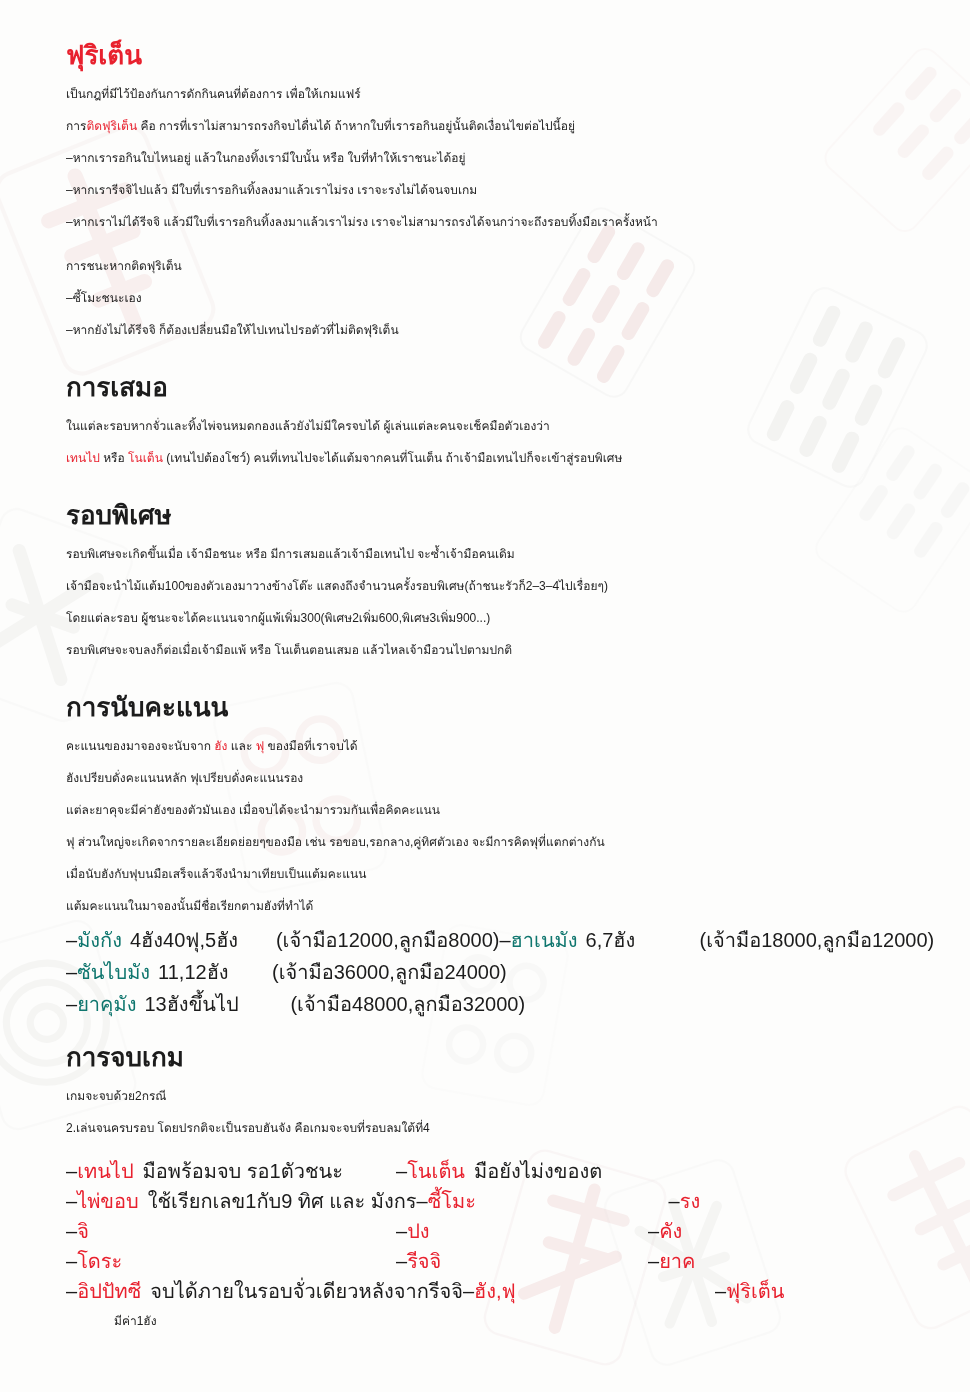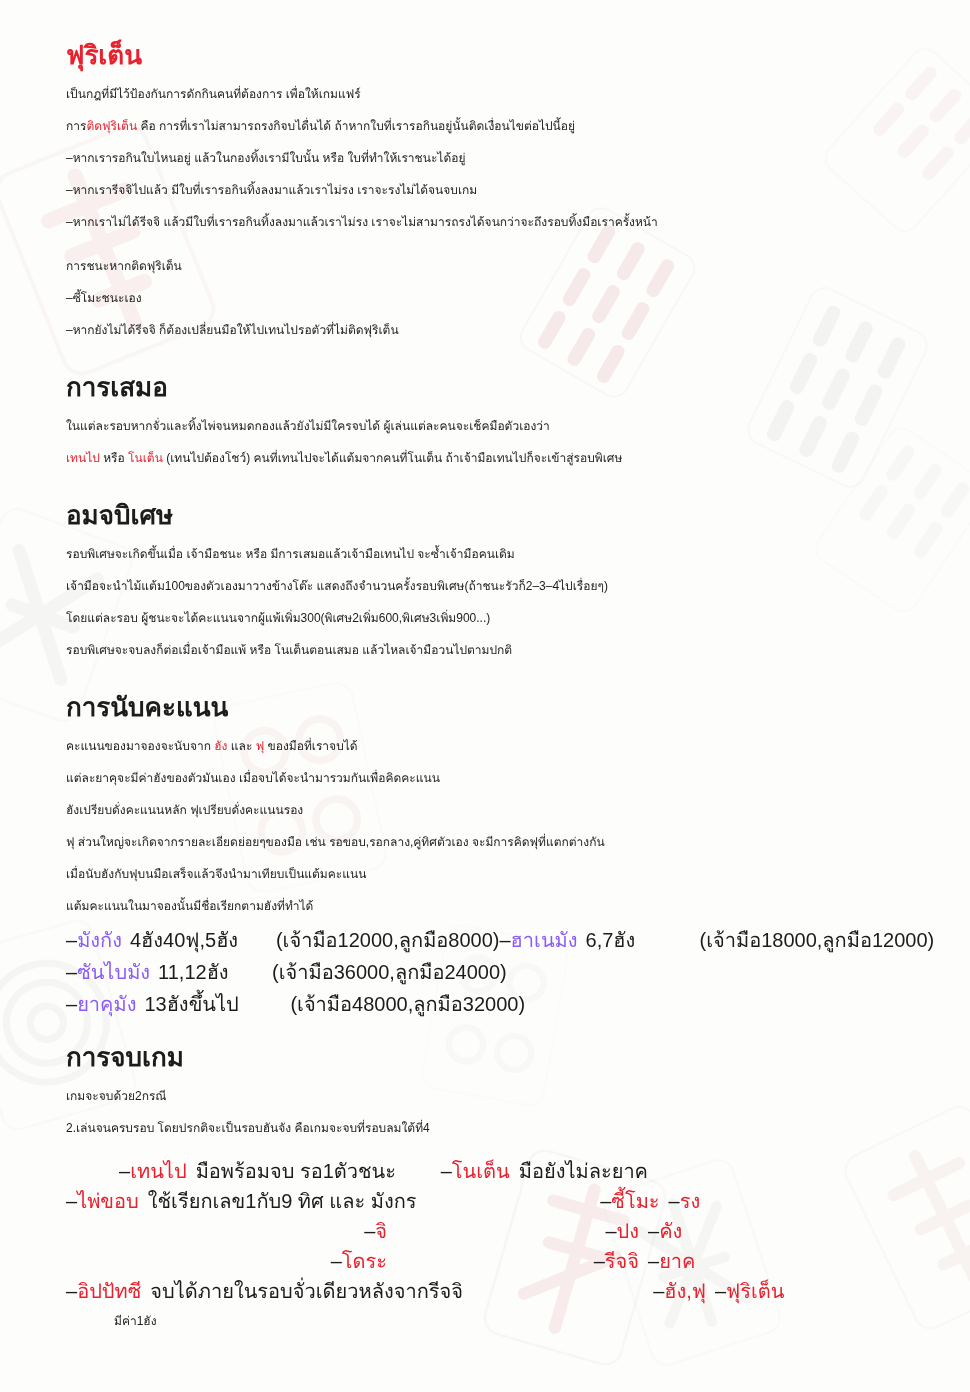--- a/index.html
+++ b/index.html
@@ -20,26 +20,26 @@
   section{margin:0;}
   section.mt-sm{margin-top:12px;}
   section.mt-md{margin-top:24px;}
   section.mt-lg{margin-top:20px;}
   
   .score-grid{margin-top:2px;}
   .score-row{display:flex;}
   .score-cell{font-size:20px;line-height:32px;white-space:nowrap;}
   .score-cell.c0{flex:0 0 420px;}
   .score-cell .dash{color:#1c1c1c;}
-  .score-cell .term{color:#8b5cf6;margin-right:8px;}
+  .score-cell .term{color:#0f766e;margin-right:8px;}
   .score-cell .han{display:inline-block;margin-right:6px;}
   .score-cell.c0 .han{min-width:140px;}
   .score-cell.c1 .han{min-width:108px;}
   
-  .v-grid{margin-top:4px;text-align:right;}
+  .v-grid{margin-top:4px;}
   .v-row{display:flex;}
   .v-cell{font-size:20px;line-height:30px;white-space:nowrap;}
   .v-cell.c0{flex:0 0 330px;}
   .v-cell.c1{flex:0 0 252px;}
   .v-cell .term{color:#e8212e;margin-right:9px;}
   .cont{margin-left:48px;line-height:30px;}
 </style>
 </head>
 <body>
 
@@ -187,35 +187,35 @@
 
   <section class="mt-md">
     <h2 class="h">การเสมอ</h2>
     <div>
         <div class="line"><span>ในแต่ละรอบหากจั่วและทิ้งไพ่จนหมดกองแล้วยังไม่มีใครจบได้ ผู้เล่นแต่ละคนจะเช็คมือตัวเองว่า</span></div>
         <div class="line"><span class="red">เทนไป</span><span> หรือ </span><span class="red">โนเต็น</span><span> (เทนไปต้องโชว์) คนที่เทนไปจะได้แต้มจากคนที่โนเต็น ถ้าเจ้ามือเทนไปก็จะเข้าสู่รอบพิเศษ</span></div>
       </div>
   </section>
 
   <section class="mt-md">
-    <h2 class="h">อมจบิเศษ</h2>
+    <h2 class="h">รอบพิเศษ</h2>
     <div>
         <div class="line"><span>รอบพิเศษจะเกิดขึ้นเมื่อ เจ้ามือชนะ หรือ มีการเสมอแล้วเจ้ามือเทนไป จะซ้ำเจ้ามือคนเดิม</span></div>
         <div class="line"><span>เจ้ามือจะนำไม้แต้ม100ของตัวเองมาวางข้างโต๊ะ แสดงถึงจำนวนครั้งรอบพิเศษ(ถ้าชนะรัวก็2–3–4ไปเรื่อยๆ)</span></div>
         <div class="line"><span>โดยแต่ละรอบ ผู้ชนะจะได้คะแนนจากผู้แพ้เพิ่ม300(พิเศษ2เพิ่ม600,พิเศษ3เพิ่ม900...)</span></div>
         <div class="line"><span>รอบพิเศษจะจบลงก็ต่อเมื่อเจ้ามือแพ้ หรือ โนเต็นตอนเสมอ แล้วไหลเจ้ามือวนไปตามปกติ</span></div>
       </div>
   </section>
 
   <section class="mt-md">
     <h2 class="h">การนับคะแนน</h2>
     <div>
         <div class="line"><span>คะแนนของมาจองจะนับจาก </span><span class="red">ฮัง</span><span> และ </span><span class="red">ฟุ</span><span> ของมือที่เราจบได้</span></div>
+        <div class="line"><span>ฮังเปรียบดั่งคะแนนหลัก ฟุเปรียบดั่งคะแนนรอง</span></div>
         <div class="line"><span>แต่ละยาคุจะมีค่าฮังของตัวมันเอง เมื่อจบได้จะนำมารวมกันเพื่อคิดคะแนน</span></div>
-        <div class="line"><span>ฮังเปรียบดั่งคะแนนหลัก ฟุเปรียบดั่งคะแนนรอง</span></div>
         <div class="line"><span>ฟุ ส่วนใหญ่จะเกิดจากรายละเอียดย่อยๆของมือ เช่น รอขอบ,รอกลาง,คู่ทิศตัวเอง จะมีการคิดฟุที่แตกต่างกัน</span></div>
         <div class="line"><span>เมื่อนับฮังกับฟุบนมือเสร็จแล้วจึงนำมาเทียบเป็นแต้มคะแนน</span></div>
         <div class="line"><span>แต้มคะแนนในมาจองนั้นมีชื่อเรียกตามฮังที่ทำได้</span></div>
       </div>
     <div class="score-grid">
         <div class="score-row">
           <div class="score-cell c0"><span class="dash">–</span><span class="term">มังกัง</span><span class="han">4ฮัง40ฟุ,5ฮัง</span><span class="paren">(เจ้ามือ12000,ลูกมือ8000)</span></div>
           <div class="score-cell c1"><span class="dash">–</span><span class="term">ฮาเนมัง</span><span class="han">6,7ฮัง</span><span class="paren">(เจ้ามือ18000,ลูกมือ12000)</span></div>
         </div>
         <div class="score-row">
@@ -232,21 +232,21 @@
     <div>
         <div class="line"><span>เกมจะจบด้วย2กรณี</span></div>
         <div class="line"><span>2.เล่นจนครบรอบ โดยปรกติจะเป็นรอบฮันจัง คือเกมจะจบที่รอบลมใต้ที่4</span></div>
       </div>
   </section>
 
   <section class="mt-sm">
     <div class="v-grid">
         <div class="v-row">
           <div class="v-cell c0"><span class="dash">–</span><span class="term">เทนไป</span><span class="desc">มือพร้อมจบ รอ1ตัวชนะ</span></div>
-          <div class="v-cell c1"><span class="dash">–</span><span class="term">โนเต็น</span><span class="desc">มือยังไม่ละยาค</span></div>
+          <div class="v-cell c1"><span class="dash">–</span><span class="term">โนเต็น</span><span class="desc">มือยังไม่งของต</span></div>
         </div>
         <div class="v-row">
           <div class="v-cell c0"><span class="dash">–</span><span class="term">ไพ่ขอบ</span><span class="desc">ใช้เรียกเลข1กับ9 ทิศ และ มังกร</span></div>
           <div class="v-cell c1"><span class="dash">–</span><span class="term">ซี้โมะ</span></div>
           <div class="v-cell c2"><span class="dash">–</span><span class="term">รง</span></div>
         </div>
         <div class="v-row">
           <div class="v-cell c0"><span class="dash">–</span><span class="term">จิ</span></div>
           <div class="v-cell c1"><span class="dash">–</span><span class="term">ปง</span></div>
           <div class="v-cell c2"><span class="dash">–</span><span class="term">คัง</span></div>

